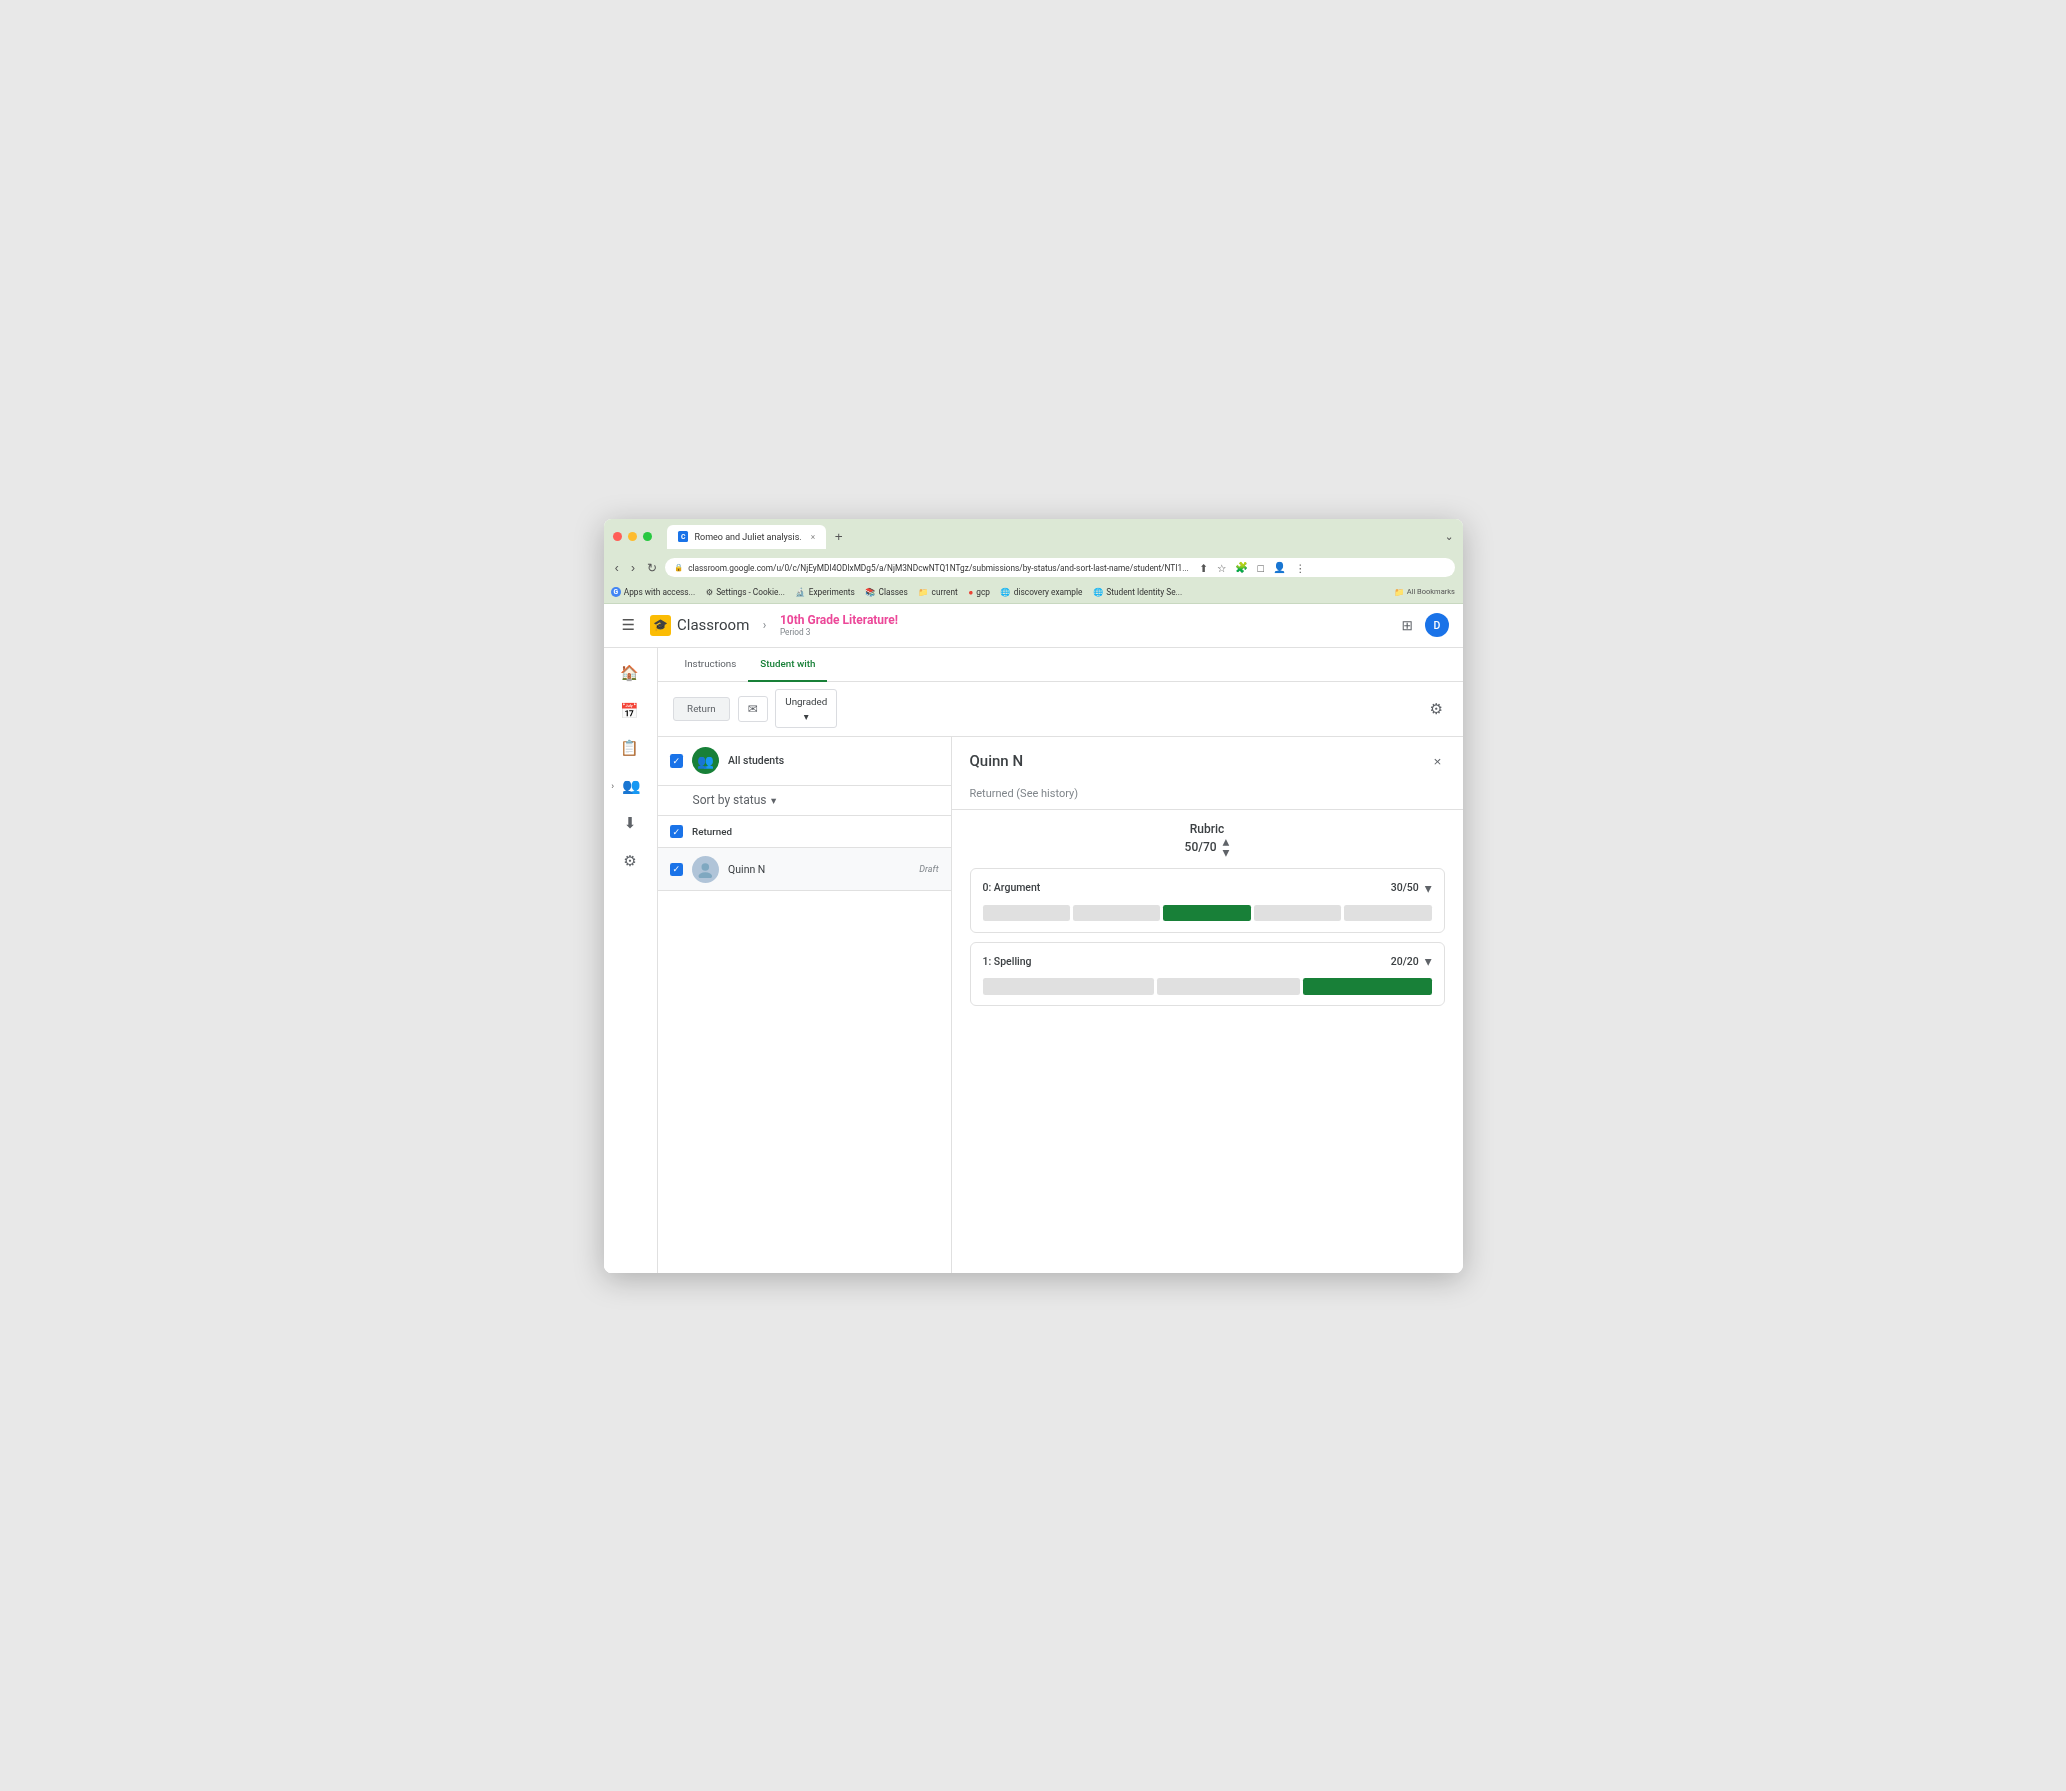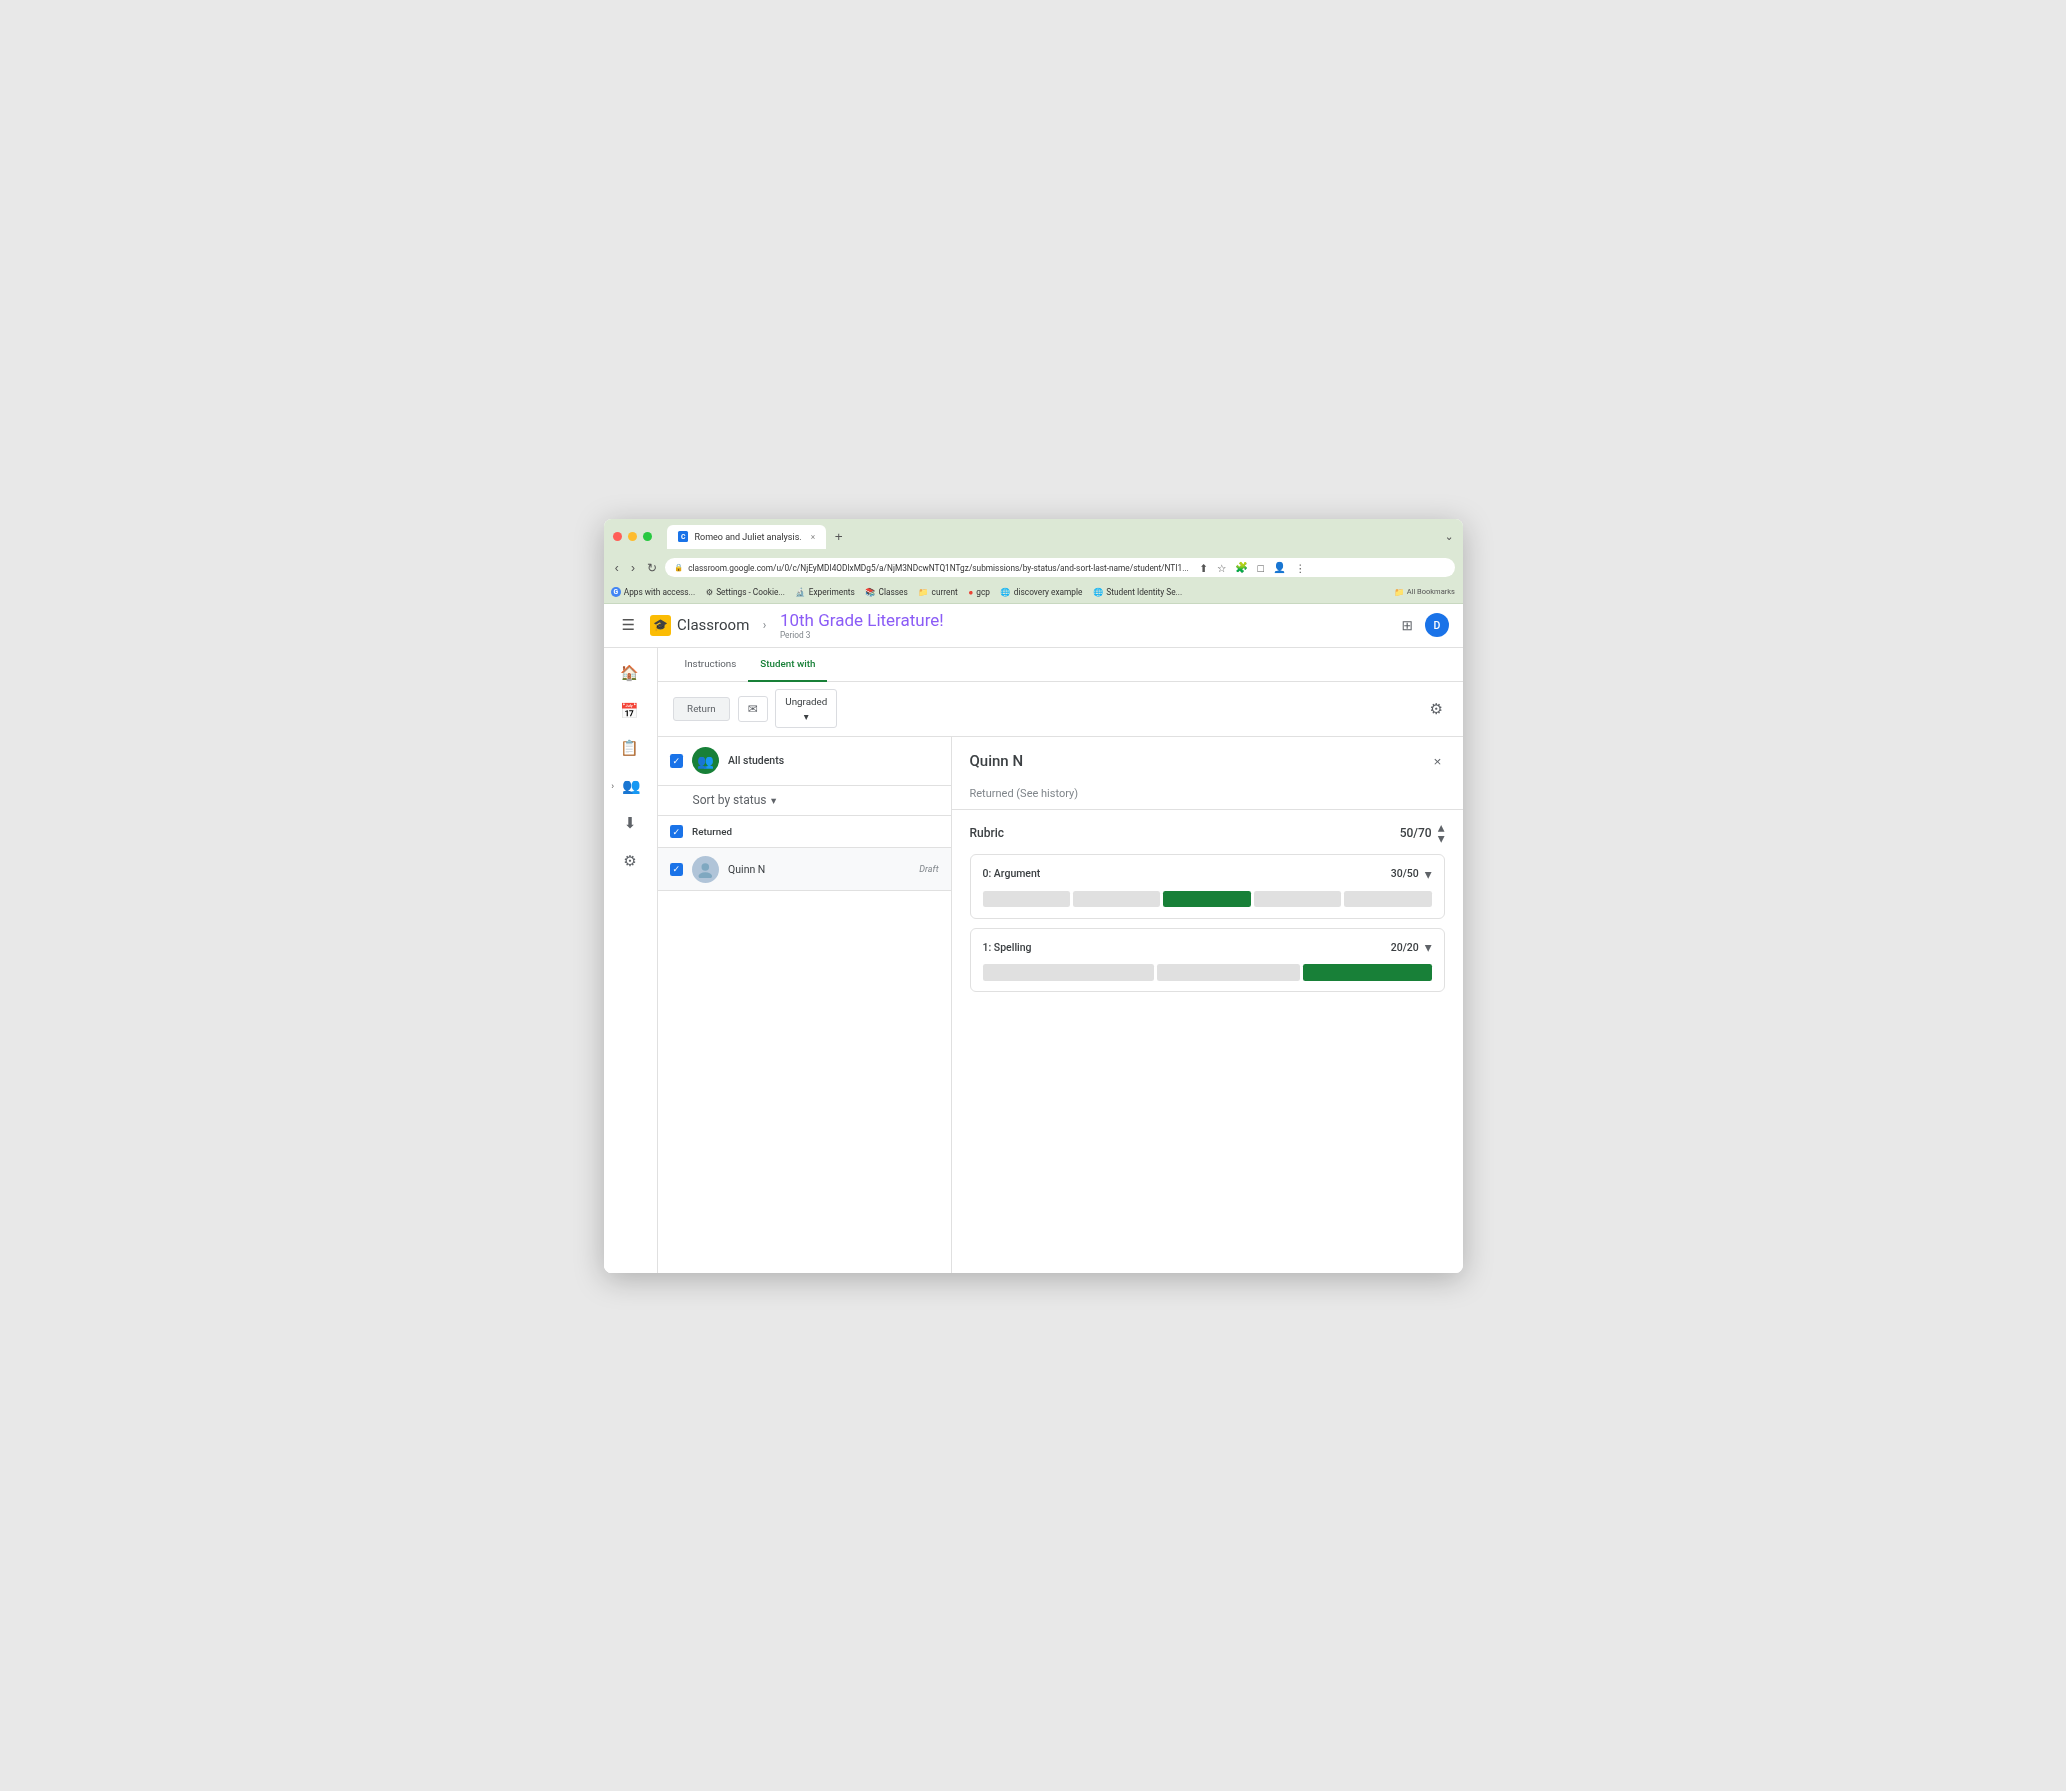--- a/index.html
+++ b/index.html
@@ -112,21 +112,21 @@
       border-bottom: 0.8px solid #e0e0e0;
       flex-shrink: 0;
       gap: 10.5px;
     }
     .hamburger { background: none; border: none; font-size: 15px; cursor: pointer; color: #555; padding: 4.5px; border-radius: 50%; }
     .app-logo { display: flex; align-items: center; gap: 6px; }
     .classroom-icon { width: 21px; height: 21px; background: #fbbc04; border-radius: 3px; display: flex; align-items: center; justify-content: center; font-size: 12px; }
     .classroom-text { font-size: 15px; color: #3c4043; font-weight: 400; }
     .breadcrumb-arrow { color: #80868b; font-size: 12px; margin: 0 3px; }
     .course-info { display: flex; flex-direction: column; }
-    .course-name { font-size: 17px; color: #8b5cf6; font-weight: 400; }
+    .course-name { font-size: 12px; color: #ec4899; font-weight: 700; }
     .course-period { font-size: 8.3px; color: #80868b; }
     .header-actions { margin-left: auto; display: flex; align-items: center; gap: 7.5px; }
     .grid-icon-btn { background: none; border: none; font-size: 13.6px; cursor: pointer; color: #5f6368; padding: 4.5px; border-radius: 50%; }
     .avatar { width: 24px; height: 24px; border-radius: 50%; background: #1a73e8; color: white; display: flex; align-items: center; justify-content: center; font-size: 10.5px; font-weight: 500; }
 
     
     .main-layout {
       display: flex;
       flex: 1;
       overflow: hidden;
@@ -372,20 +372,21 @@
       overflow-y: auto;
       padding: 12px 18px;
     }
 
     
     .rubric-header {
       display: flex;
       align-items: center;
       justify-content: space-between;
       margin-bottom: 10.5px;
+      flex-direction: column;
     }
     .rubric-title { font-size: 12px; color: #3c4043; font-weight: 500; }
     .rubric-score-row { display: flex; align-items: center; gap: 6px; }
     .rubric-total { font-size: 12px; color: #3c4043; font-weight: 500; }
     .chevron-updown { color: #5f6368; font-size: 13.6px; cursor: pointer; display: flex; flex-direction: column; line-height: 0.8; }
 
     .rubric-criterion {
       border: 0.8px solid #e0e0e0;
       border-radius: 6px;
       padding: 10.5px 12px;

